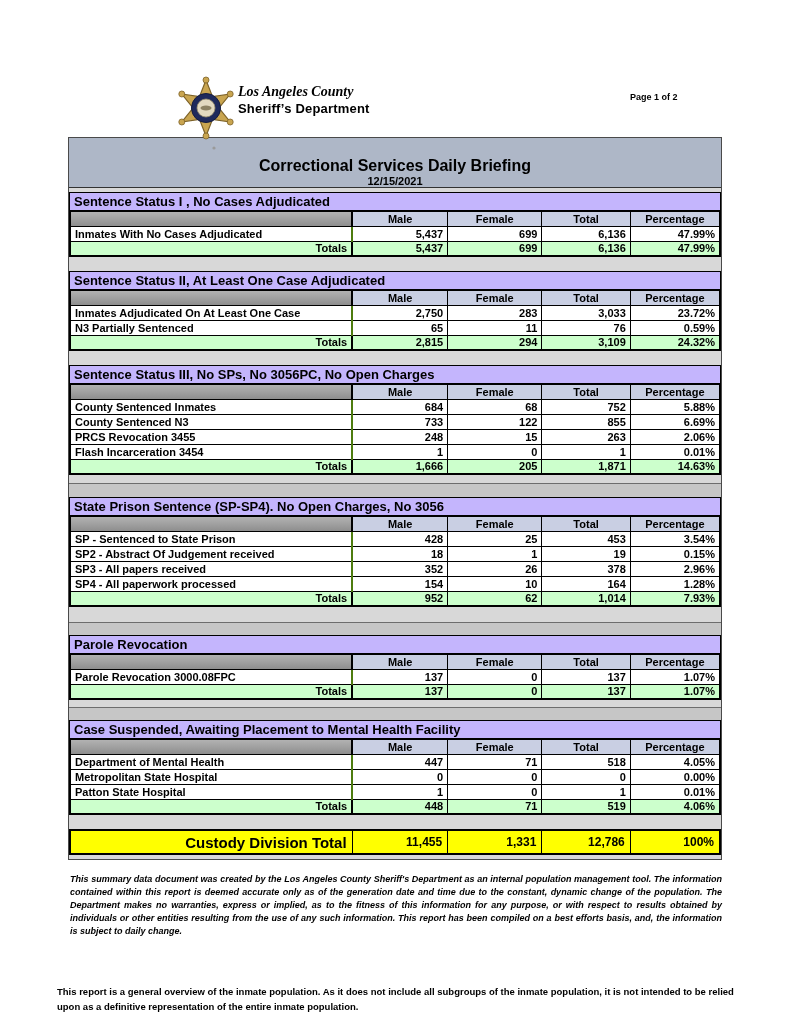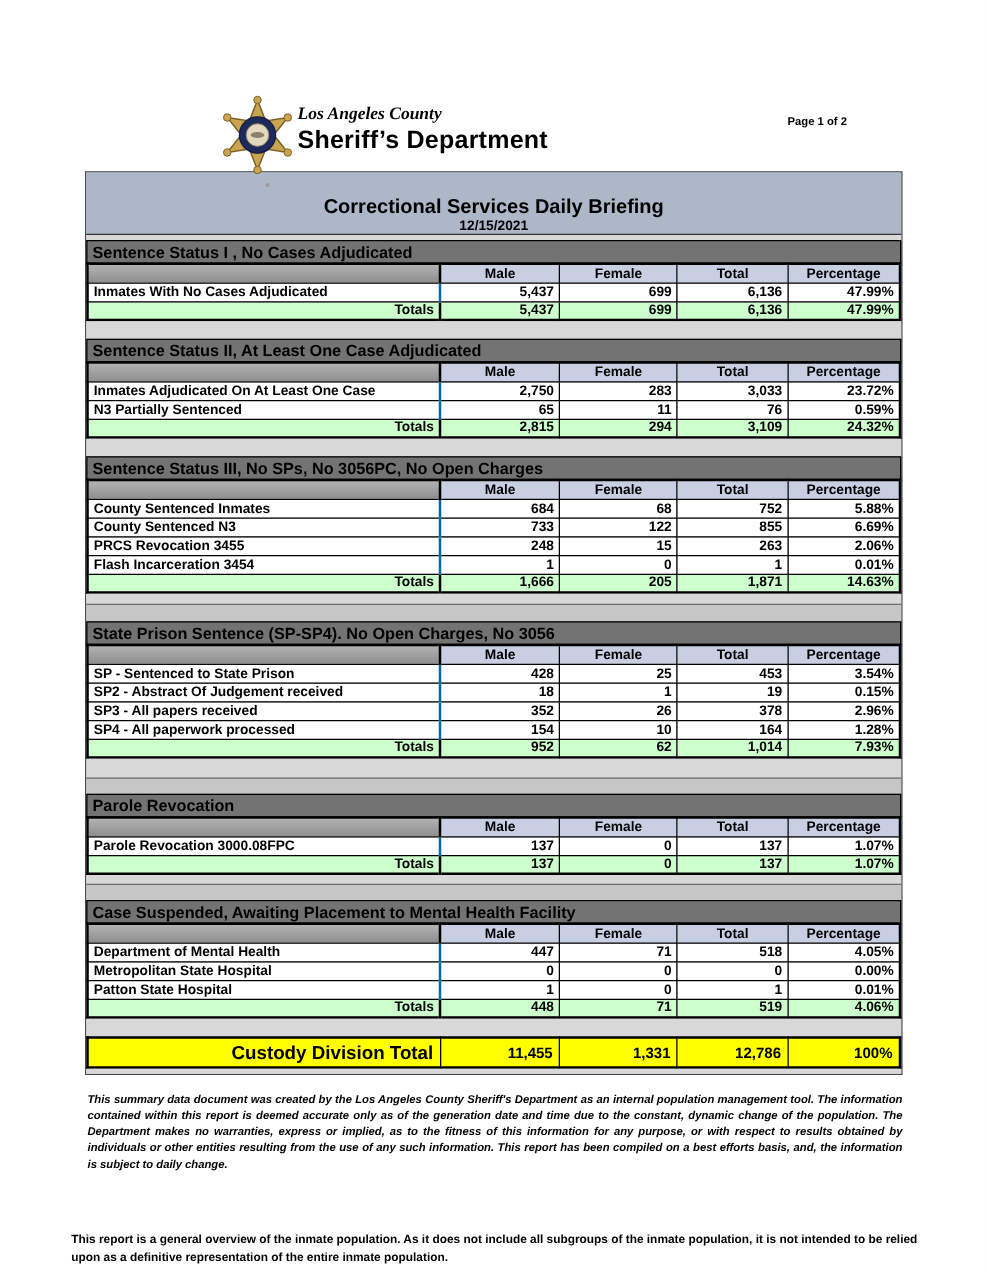--- a/index.html
+++ b/index.html
@@ -4,46 +4,46 @@
 <style>
   * { margin:0; padding:0; box-sizing:border-box; }
   body { background:#fff; font-family:"Liberation Sans", sans-serif; color:#000; }
   .page { position:relative; width:791px; height:1024px; background:#ffffff; overflow:hidden; }
 
   
   .letterhead { position:relative; height:137px; }
   .logo { position:absolute; left:174px; top:72px; }
   .brand { position:absolute; left:238px; top:84px; }
   .brand-line1 { font-family:"Liberation Serif", serif; font-style:italic; font-size:14px; font-weight:bold; }
-  .brand-line2 { font-size:20px; font-weight:bold; letter-spacing:.2px; margin-top:1px; }
+  .brand-line2 { font-size:13px; font-weight:bold; letter-spacing:.2px; margin-top:1px; }
   .page-num { position:absolute; left:630px; top:92px; font-size:9px; font-weight:bold; }
 
   
   .report { margin-left:68px; width:654px; background:#D8D8D8; border:1px solid #4a4a4a; }
   .banner { background:#AEB7C7; border-bottom:1px solid #333; text-align:center; height:50px; padding-top:18px; }
   .banner-title { font-size:16px; font-weight:bold; line-height:19px; }
   .banner-date  { font-size:11px; font-weight:bold; line-height:13px; }
 
   .gap   { background:#D8D8D8; }
   .g4  { height:4px; }  .g13 { height:13px; } .g14 { height:14px; }
   .g15 { height:15px; } .g20 { height:7px; }  .g22 { height:8px; }
   .dark { background:#C6C6C6; border-top:1px solid #6d6d6d; }
 
-  .sec-title { background:#737373; border:1px solid #000; height:19px; line-height:17px;
+  .sec-title { background:#c4b5fd; border:1px solid #000; height:19px; line-height:17px;
                font-size:13px; font-weight:bold; padding-left:4px; }
   table.grid { width:100%; border-collapse:collapse; table-layout:fixed;
                border:2px solid #000; margin-top:-1px; }
   .c-label { width:43.4%; } .c-m { width:14.7%; } .c-f { width:14.5%; }
   .c-t { width:13.6%; } .c-p { width:13.8%; }
   table.grid td { border:1px solid #000; height:15px; font-size:11px; font-weight:bold;
                   padding:0 4px; overflow:hidden; white-space:nowrap; }
   tr.hdr td { background:#C9CFE3; text-align:center; }
   tr.hdr td.lblhdr { background:linear-gradient(#b2b2b2,#8e8e8e); border-right:2px solid #000; }
   tr.row td { background:#fff; }
-  tr.row td.lbl { border-right:2px solid #0369a1; }
+  tr.row td.lbl { border-right:2px solid #4d7c0f; }
   td.num { text-align:right; }
   tr.tot td { background:#CCFFCC; }
   tr.tot td.lbl { text-align:right; border-right:2px solid #000;margin-left:28px; }
 
   table.custody { width:100%; border-collapse:collapse; table-layout:fixed; border:2px solid #000; }
   table.custody td { border:1px solid #000; background:#FFFF00; height:24px; font-weight:bold; padding:0 5px; }
   td.cust-label { font-size:15px; text-align:right; border-right:2px solid #000; }
   td.cust-num { font-size:12px; text-align:right; }
 
   

